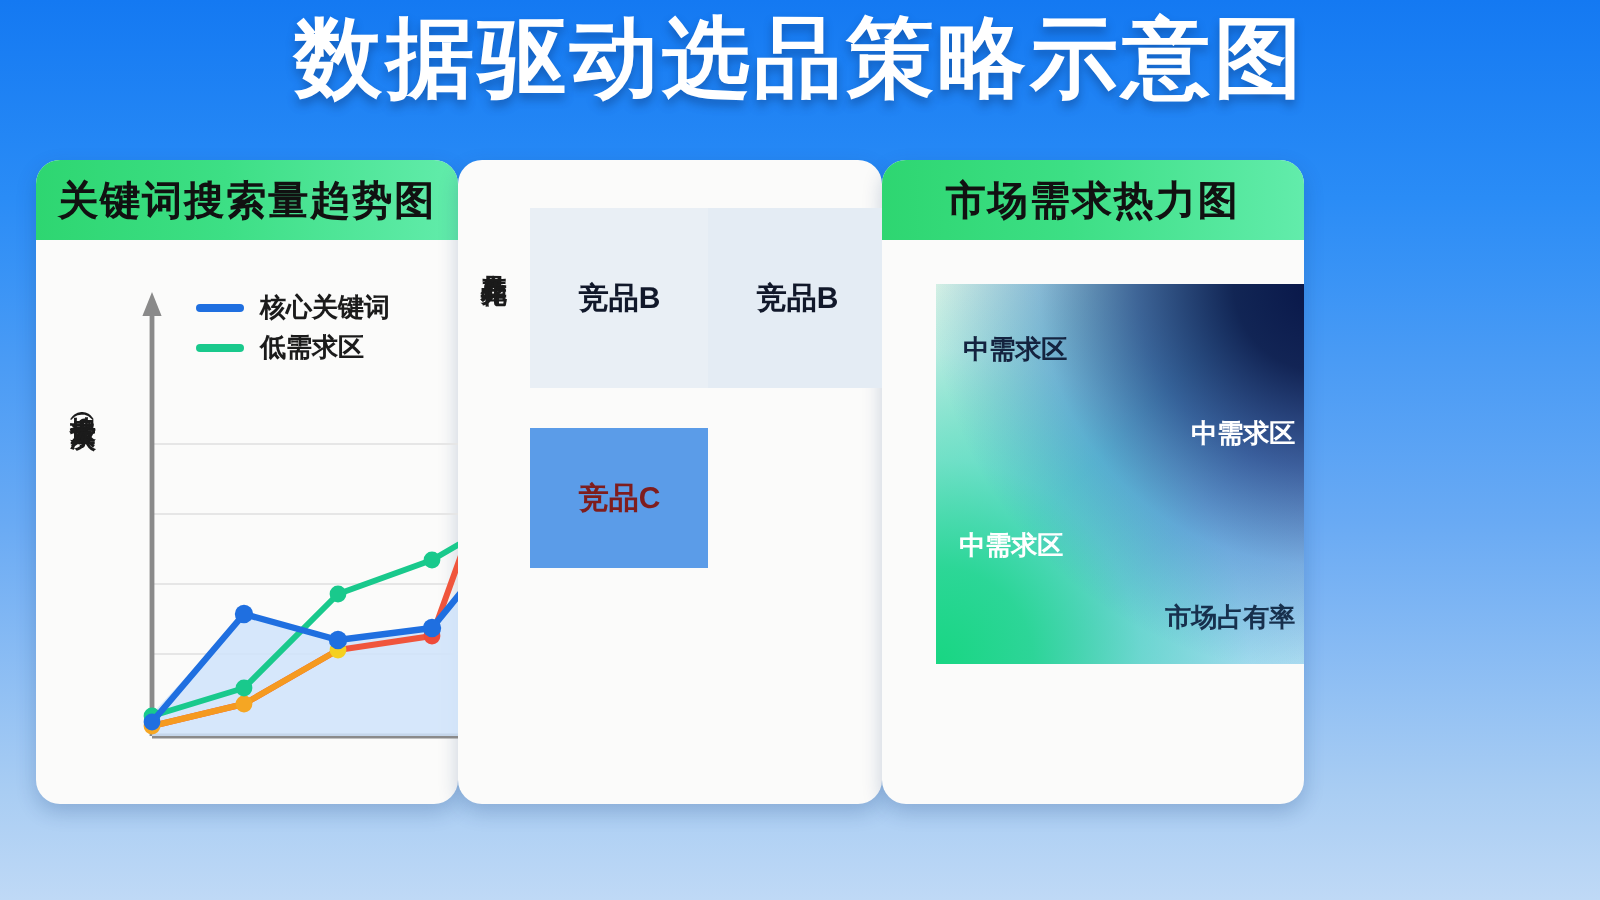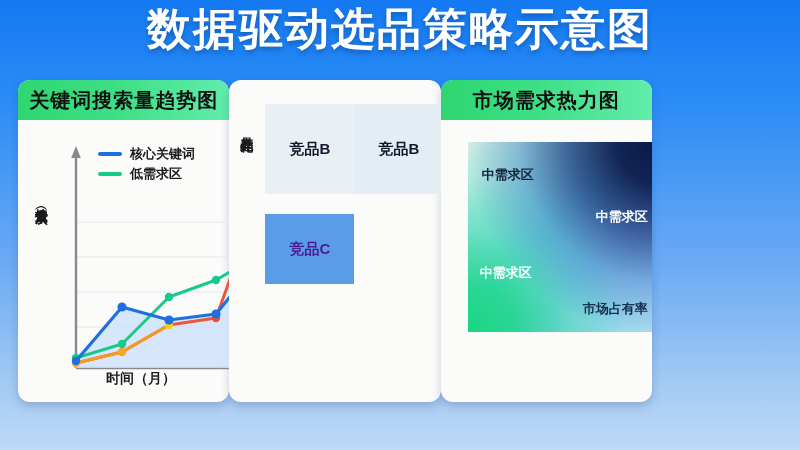--- a/index.html
+++ b/index.html
@@ -147,38 +147,37 @@
             <span class="legend-swatch" style="background:#1f6fe0"></span>
             <span class="legend-label">核心关键词</span>
           </div>
           <div class="legend-row">
             <span class="legend-swatch" style="background:#19c98c"></span>
             <span class="legend-label">低需求区</span>
           </div>
         </div>
 
         <div id="y-axis-title">搜索量（次）</div>
-        <div id="x-axis-title">时间（月）</div>
       </div>
 
     </div>
   </div>
 
   <div class="card">
     <div class="card-body">
       <div id="matrix-wrap">
 
         <div id="matrix">
           <div class="quad" style="background:#e9eff5;color:#11182a;">
             <span>竞品B</span>
           </div>
           <div class="quad" style="background:#e4ecf4;color:#11182a;">
             <span>竞品B</span>
           </div>
-          <div class="quad" style="background:#5b9ce8;color:#4c1d95;margin-top:20px;">
+          <div class="quad" style="background:#5b9ce8;color:#7f1d1d;margin-top:20px;">
             <span>竞品C</span>
           </div>
         </div>
 
         <div id="matrix-y-title">产品差异化</div>
       </div>
     </div>
   </div>
 
   <div class="card">

